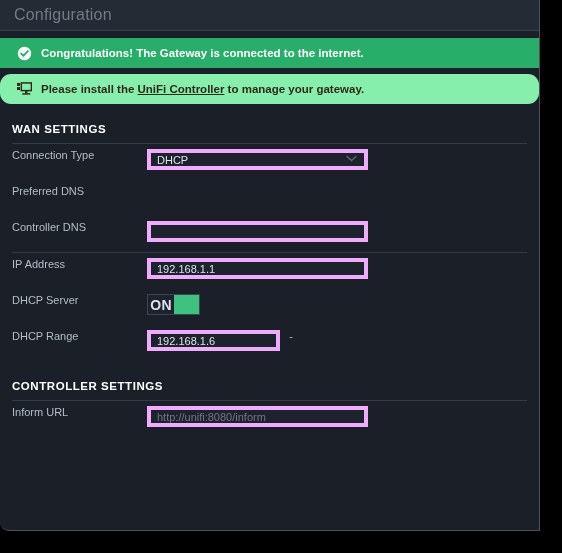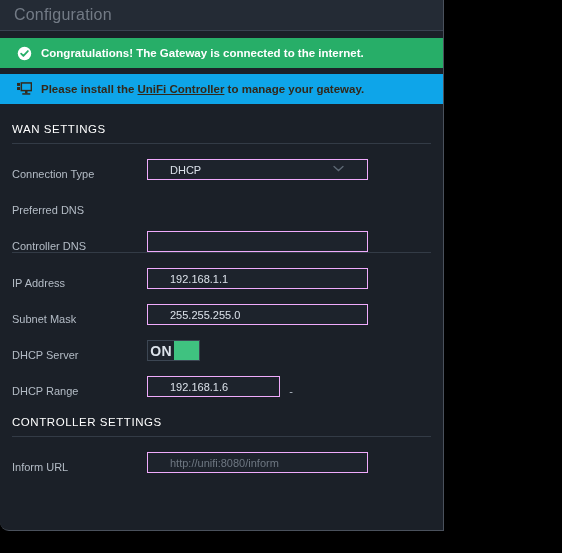--- a/index.html
+++ b/index.html
@@ -17,21 +17,21 @@
     width: 562px;
     height: 553px;
     background: #000000;
   }
 
   
   .window {
     position: absolute;
     left: 0;
     top: 0;
-    width: 444px;
+    width: 540px;
     height: 531px;
     background: #1b2028;
     border: 1px solid #4a515c;
     border-top: none;
     border-left: none;
     border-bottom-left-radius: 9px;
     box-sizing: border-box;
     overflow: hidden;
   }
 
@@ -67,23 +67,24 @@
     box-sizing: border-box;
     font-size: 11.5px;
     font-weight: bold;
   }
   .banner-success {
     background: #27ae68;
     color: #ffffff;
     margin-top: 7px;
   }
   .banner-warning {
-    background: #0ea5e9;
+    background: #86efac;
     color: #32281a;
     margin-top: 6px;
+    border-radius: 11px;
   }
   .banner .bicon {
     display: inline-flex;
     align-items: center;
     justify-content: center;
     margin-right: 9px;
     flex: none;
   }
   .banner-link {
     color: inherit;
@@ -91,52 +92,52 @@
     font-weight: bold;
   }
 
   
   .section {
     padding: 0 12px;
   }
   .section-title {
     color: #ffffff;
     font-size: 11.5px;
-    font-weight: normal;
+    font-weight: bold;
     letter-spacing: 0.55px;
     padding-top: 19px;
     padding-bottom: 8px;
   }
   .hr {
     height: 1px;
     background: #333b46;
     margin: 0 0 2px 0;
   }
 
   .row {
     display: flex;
-    align-items: flex-end;
+    align-items: flex-start;
     height: 31px;
     margin-top: 5px;
   }
   .row .label {
     width: 135px;
     flex: none;
     color: #b4bcc6;
     font-size: 11px;
   }
 
   .field {
     background: #1d232c;
-    border: 1px solid #f0abfc;
+    border: 4px solid #f0abfc;
     height: 21px;
     box-sizing: border-box;
     display: flex;
     align-items: center;
-    padding: 0 22px;
+    padding: 0 6px;
     color: #dbe2ea;
     font-size: 11px;
   }
   .field.wide   { width: 221px; }
   .field.half   { width: 133px; }
   .field .ph    { color: #6e7782; }
 
   .select {
     justify-content: space-between;
   }
@@ -260,26 +261,20 @@
       <div class="section">
         <div class="hr"></div>
 
         <div class="row">
           <div class="label">IP Address</div>
           <div class="field wide">
             <span>192.168.1.1</span>
           </div>
         </div>
 
-        <div class="row">
-          <div class="label">Subnet Mask</div>
-          <div class="field wide">
-            <span>255.255.255.0</span>
-          </div>
-        </div>
 
         <div class="row">
           <div class="label">DHCP Server</div>
           <div class="toggle">
             <span class="tlabel">ON</span>
             <span class="knob"></span>
           </div>
         </div>
 
         <div class="row">

